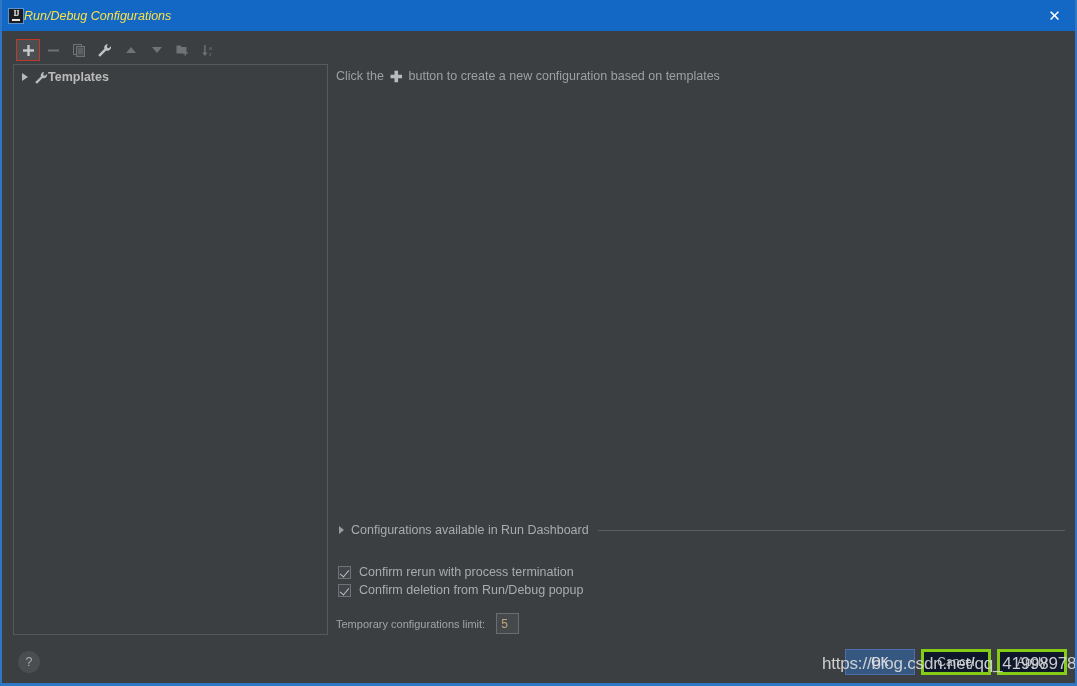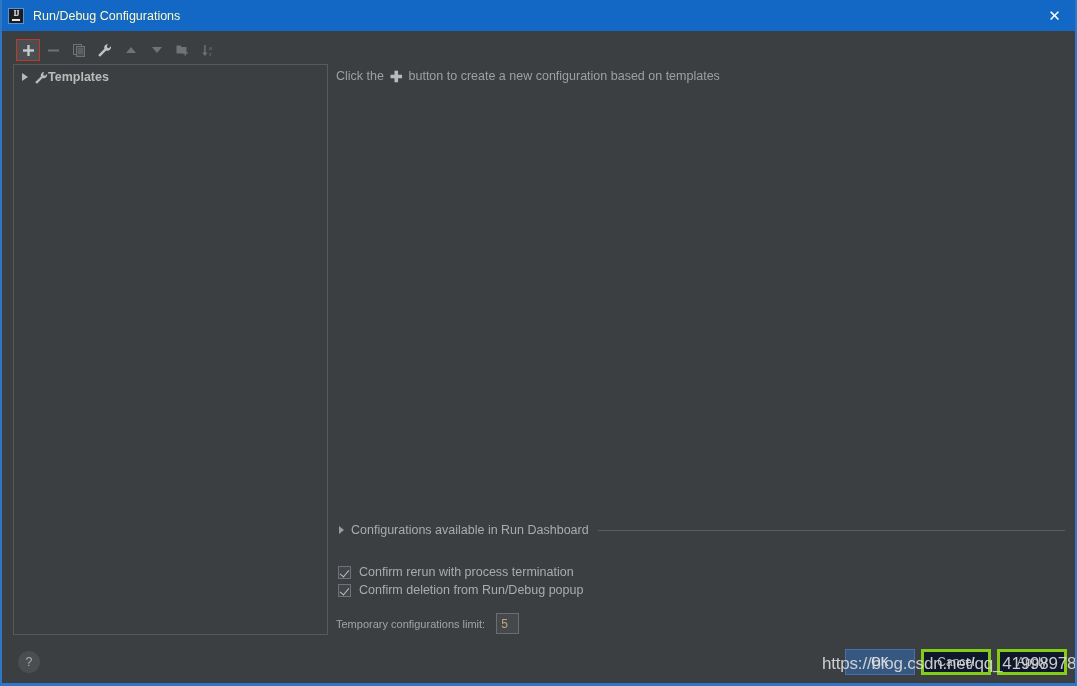--- a/index.html
+++ b/index.html
@@ -54,24 +54,24 @@
     font-family: "Liberation Serif", serif;
   }
   #app-icon::after {
     content: "";
     position: absolute;
     left: 3px; right: 3px; bottom: 2px;
     height: 2px;
     background: #e8e8e8;
   }
   #title-text {
-    margin-left: 9px;
-    font-size: 12.5px;
-    color: #fef9c3;
-    white-space: nowrap;
+    font-size: 12.5px;
+    color: #fde047;
+    white-space: nowrap;
+    font-style: italic;
   }
   #close-btn {
     position: absolute;
     right: 0; top: 0;
     width: 45px; height: 31px;
     display: flex; align-items: center; justify-content: center;
     color: #ffffff;
     font-size: 15px;
     cursor: pointer;
   }

